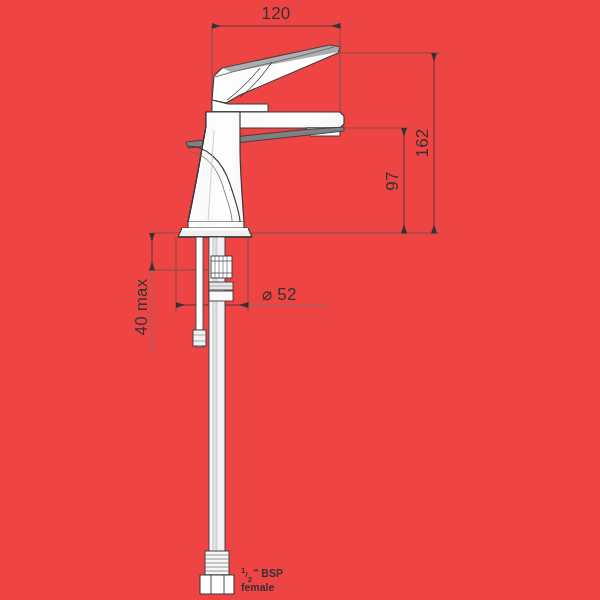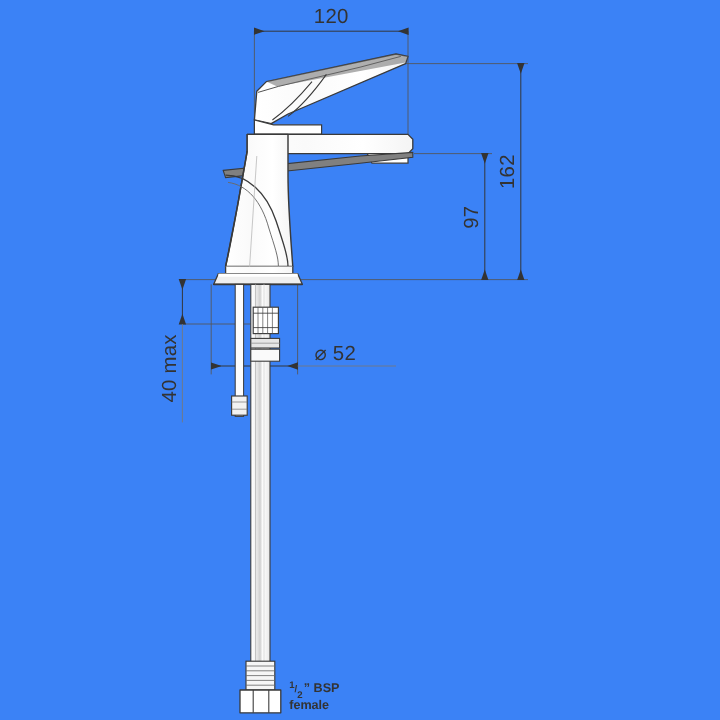--- a/index.html
+++ b/index.html
@@ -6,21 +6,21 @@
   html,body{margin:0;padding:0;background:#ffffff;}
   body{
     width:600px;height:600px;
     font-family:"Liberation Sans", sans-serif;
     color:#222;
     overflow:hidden;
     position:relative;
   }
   #sheet{
     position:absolute;left:0;top:0;width:600px;height:600px;
-    background:#3b82f6;
+    background:#ef4444;
   }
   svg{display:block;}
   .dimtext{
     font-family:"Liberation Sans", sans-serif;
     font-size:17px;
     fill:#333;
     letter-spacing:0.2px;
   }
   .notetext{
     font-family:"Liberation Sans", sans-serif;

